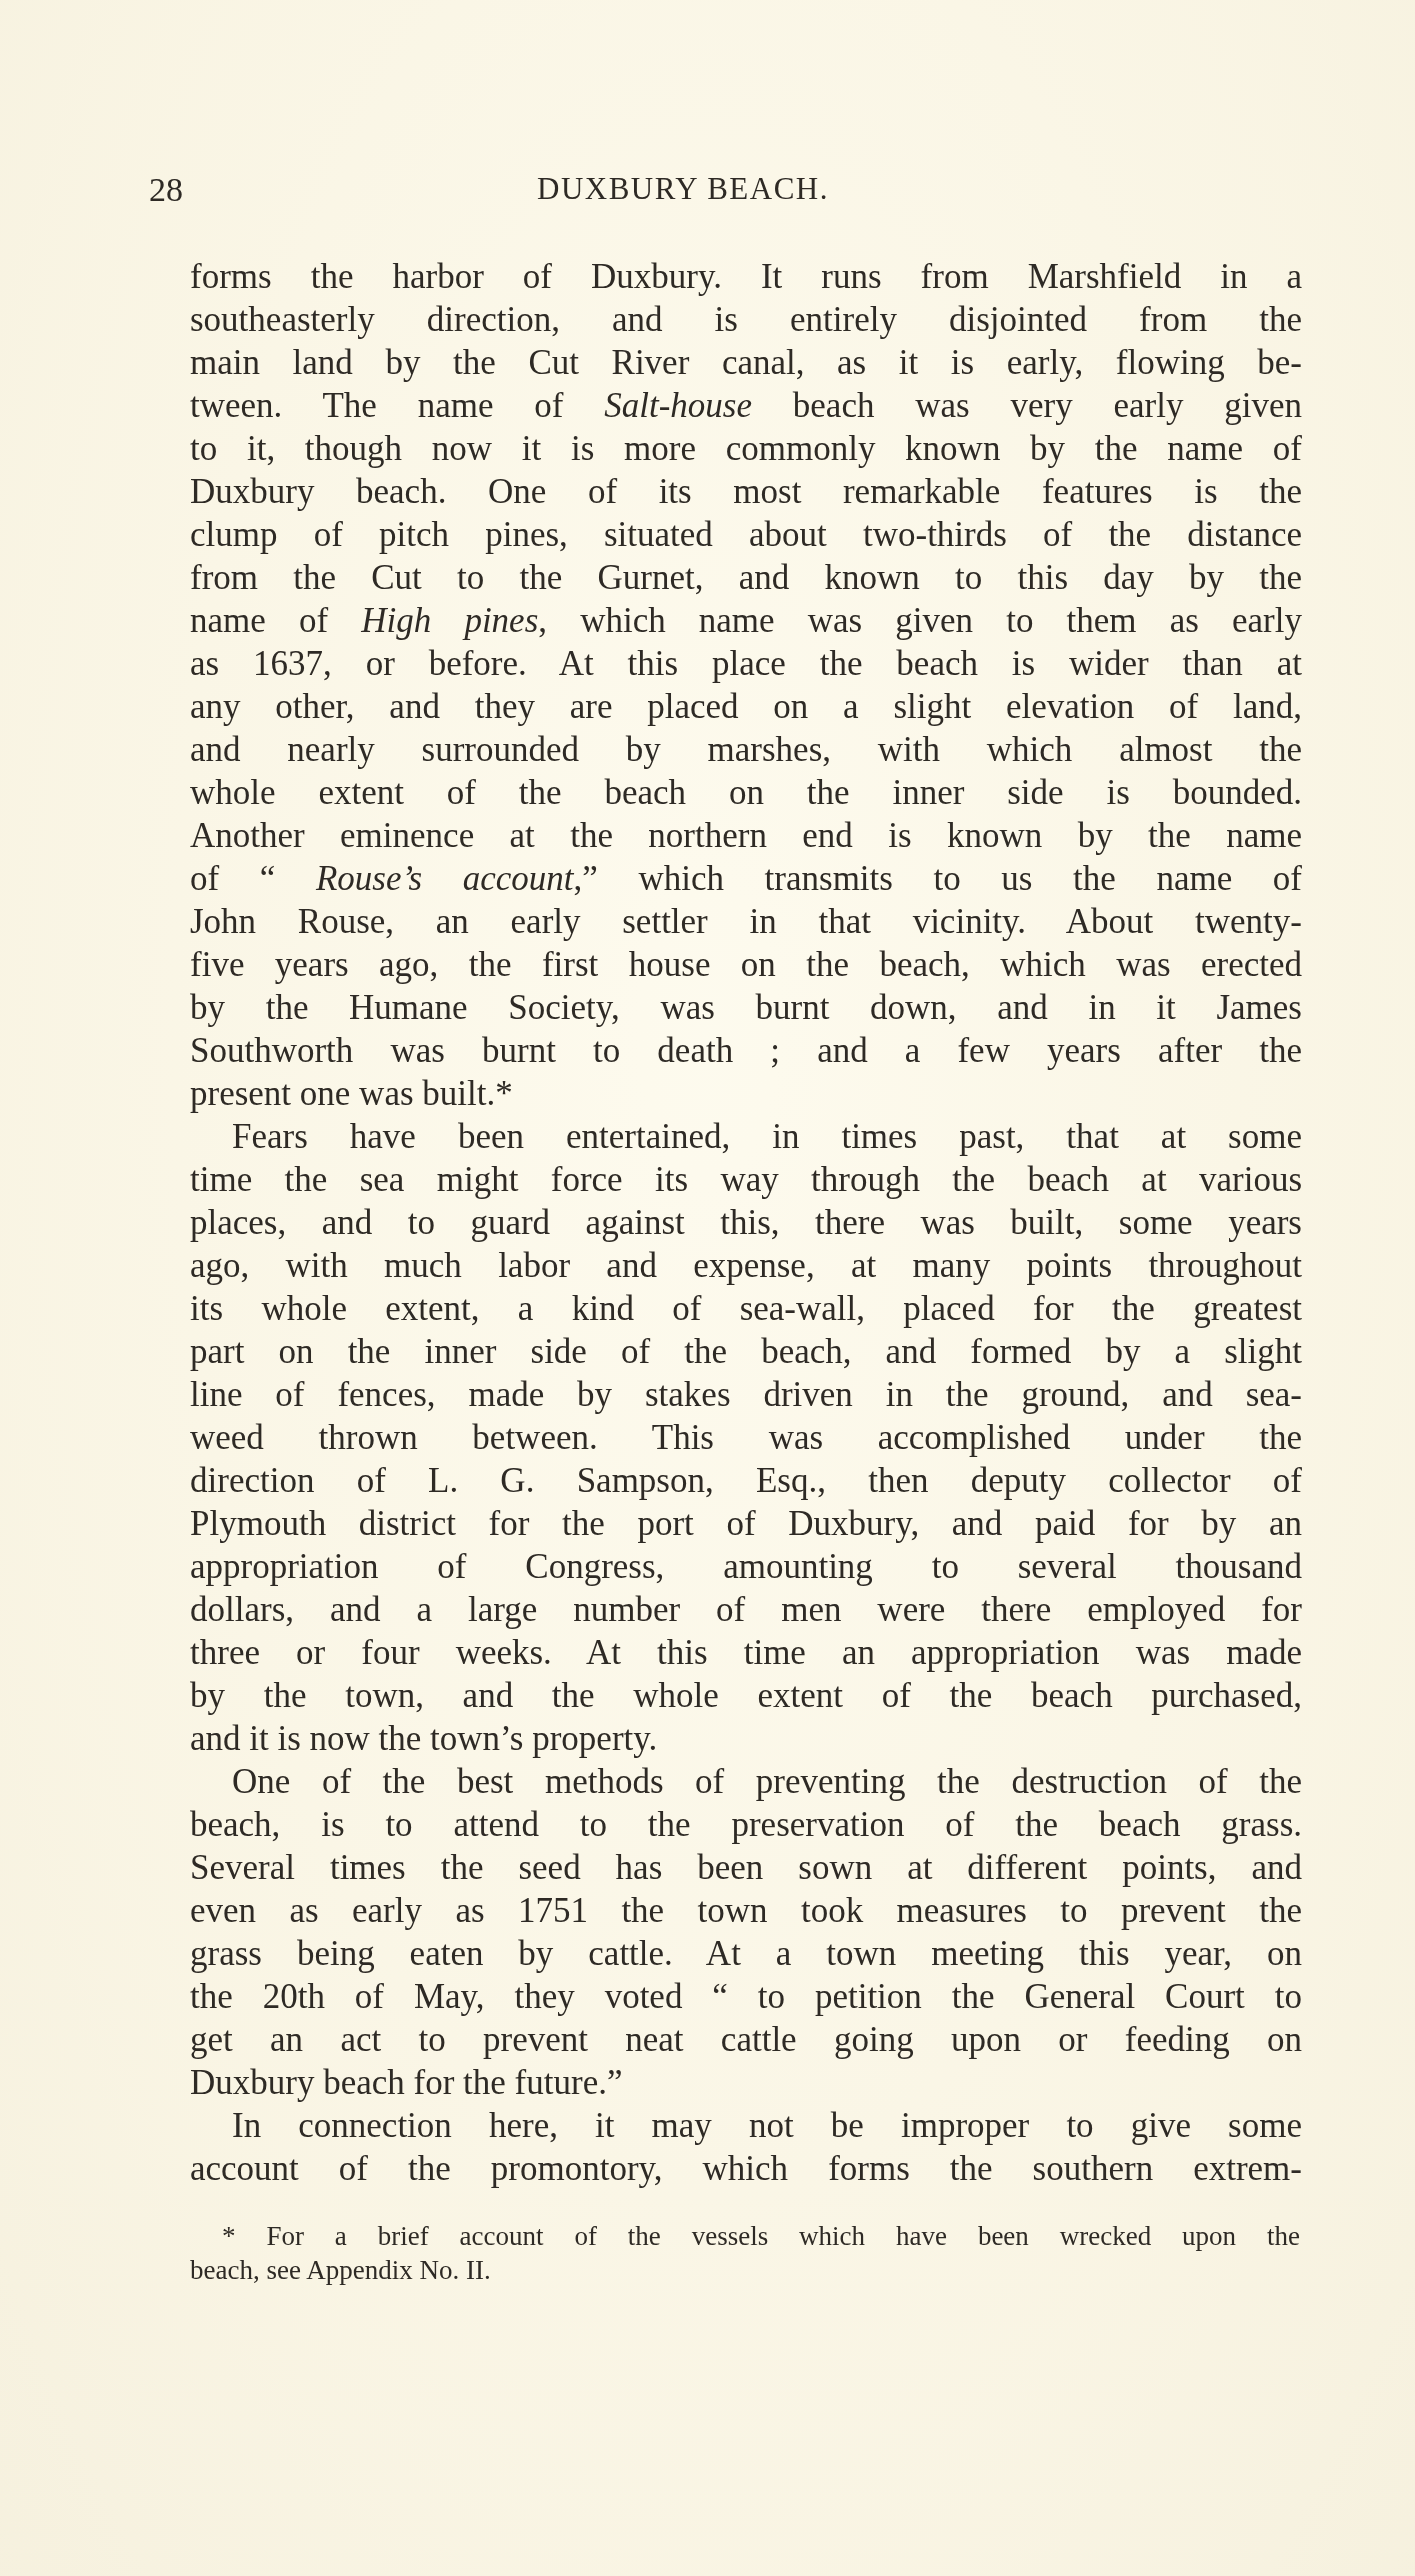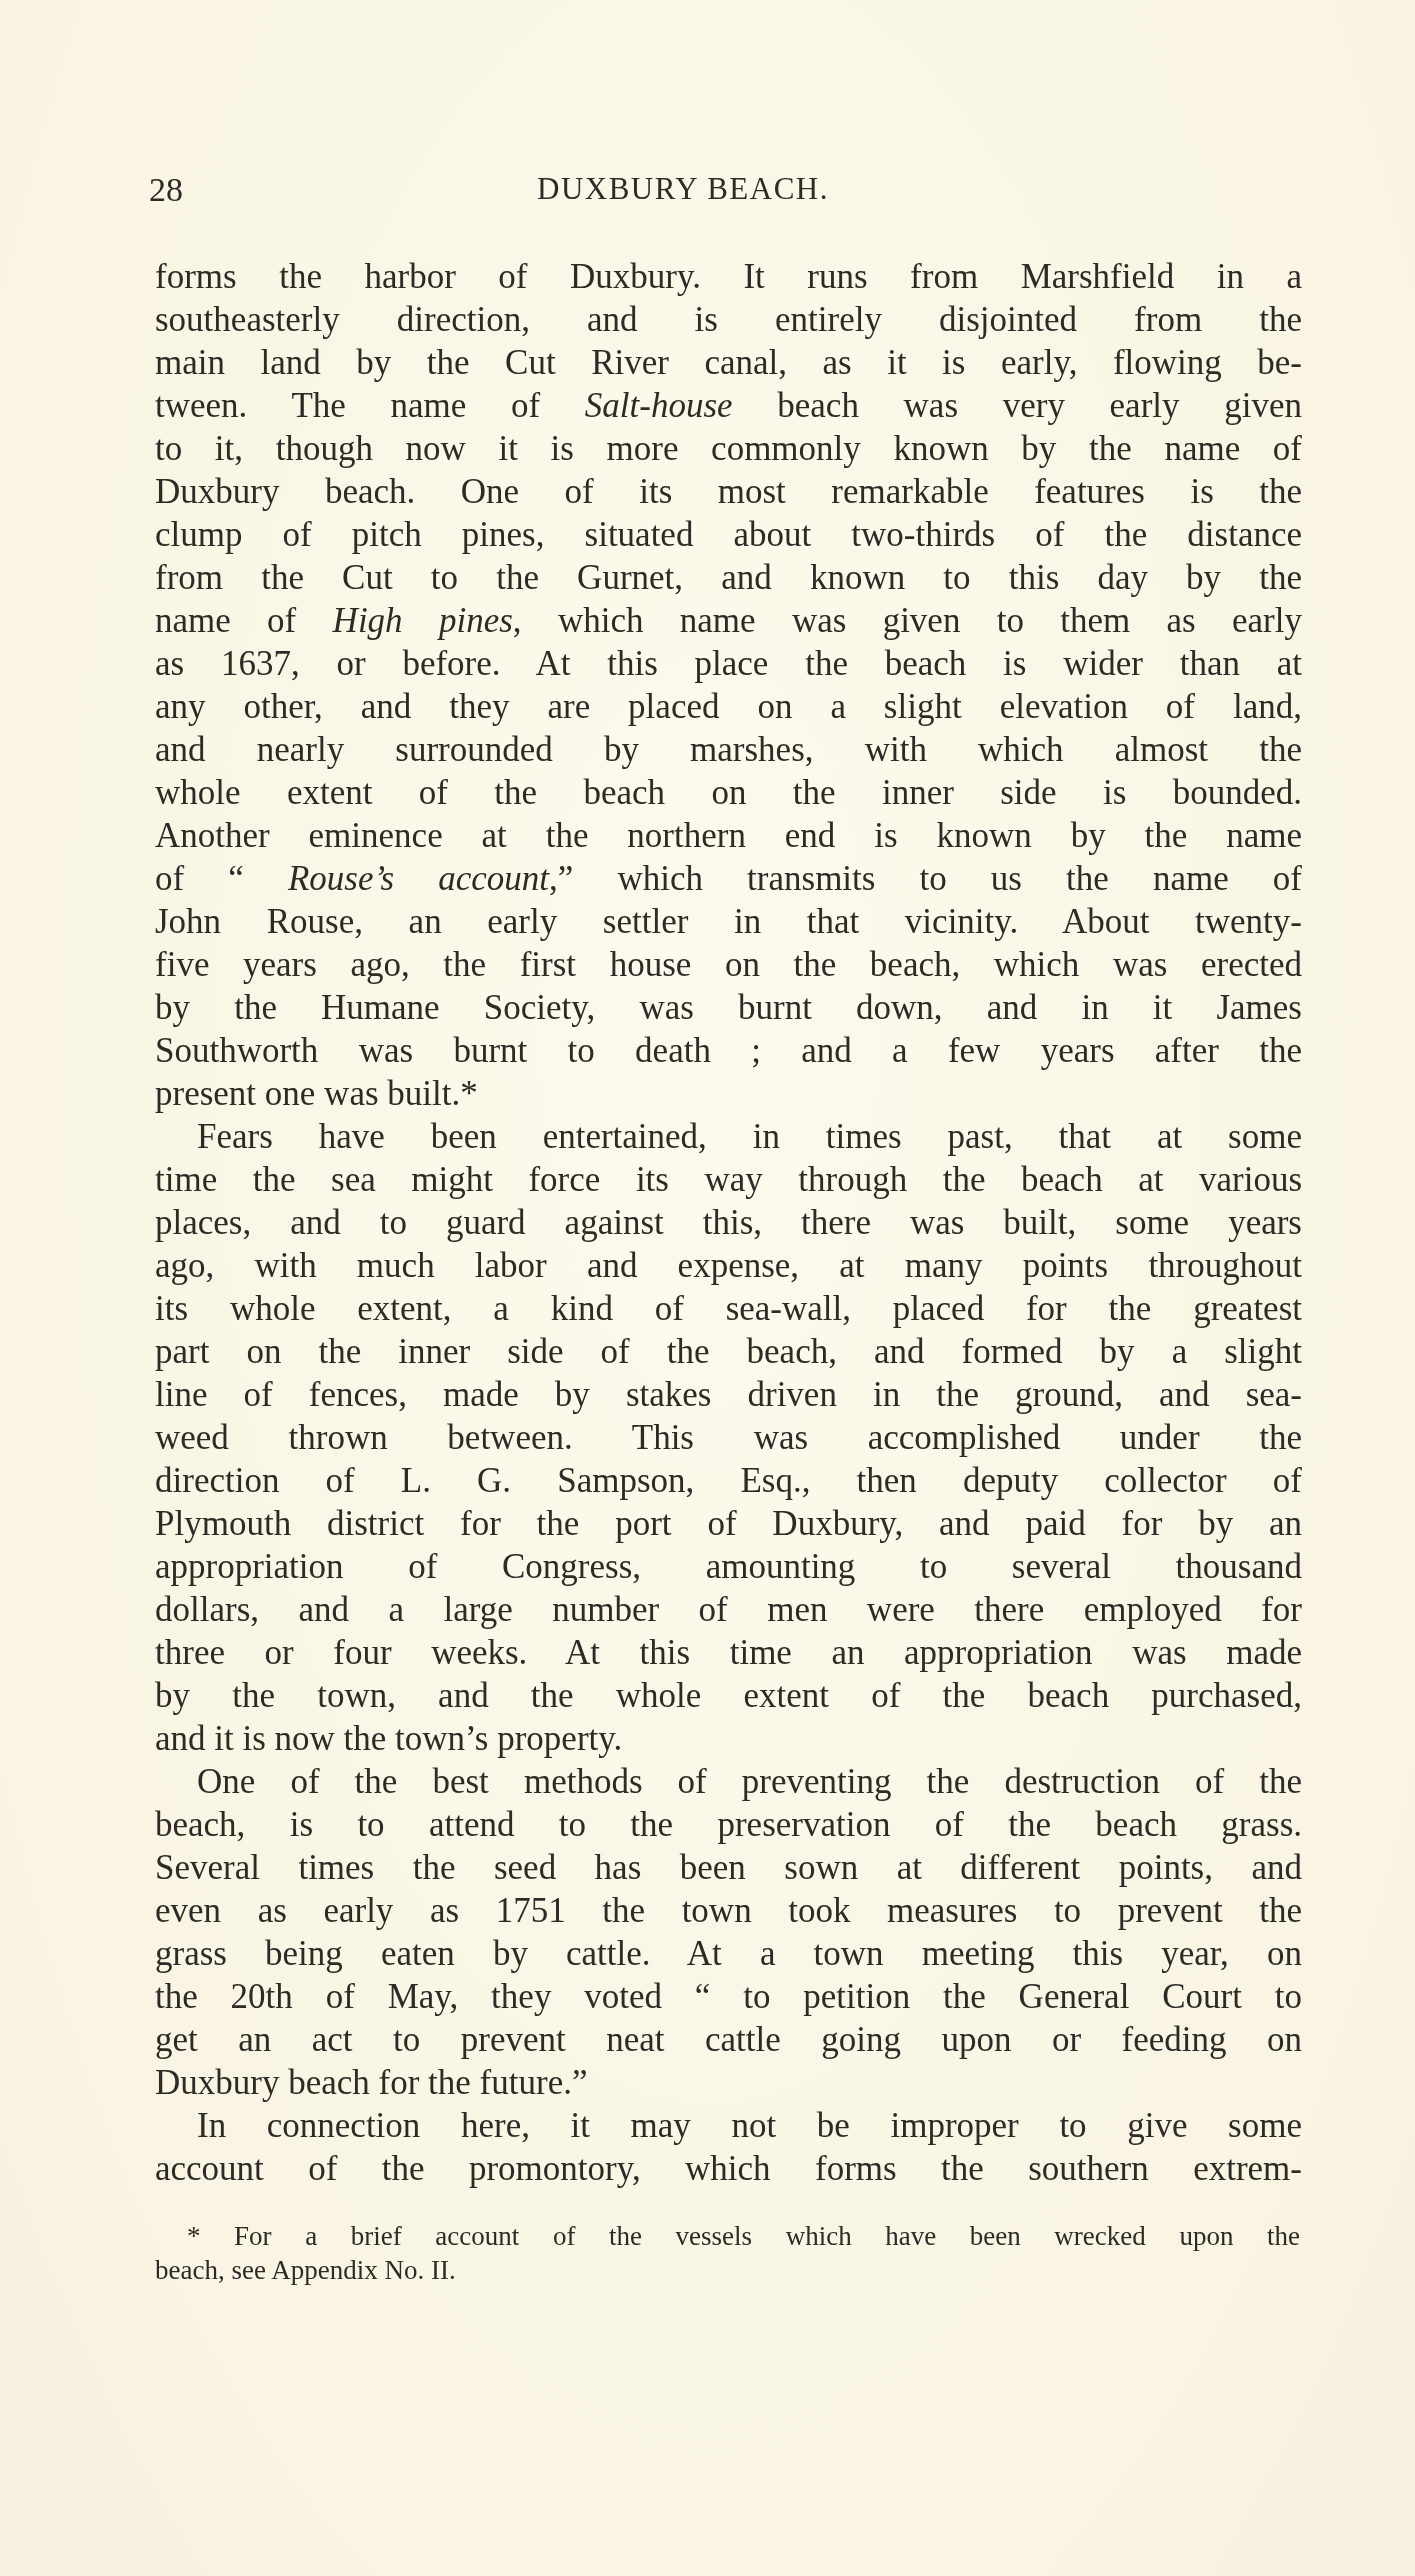--- a/index.html
+++ b/index.html
@@ -49,20 +49,21 @@
       width: 1147px;
       font-size: 35px;
       line-height: 43px;
     }
     .line {
       display: block;
       white-space: nowrap;
       text-align: justify;
       text-align-last: justify;
       height: 43px;
+      margin-left: 35px;
     }
     .line.last {
       text-align-last: left;
     }
     .line.indent {
       padding-left: 42px;
     }
     .italic { font-style: italic; }
     .footnote {
       position: absolute;

